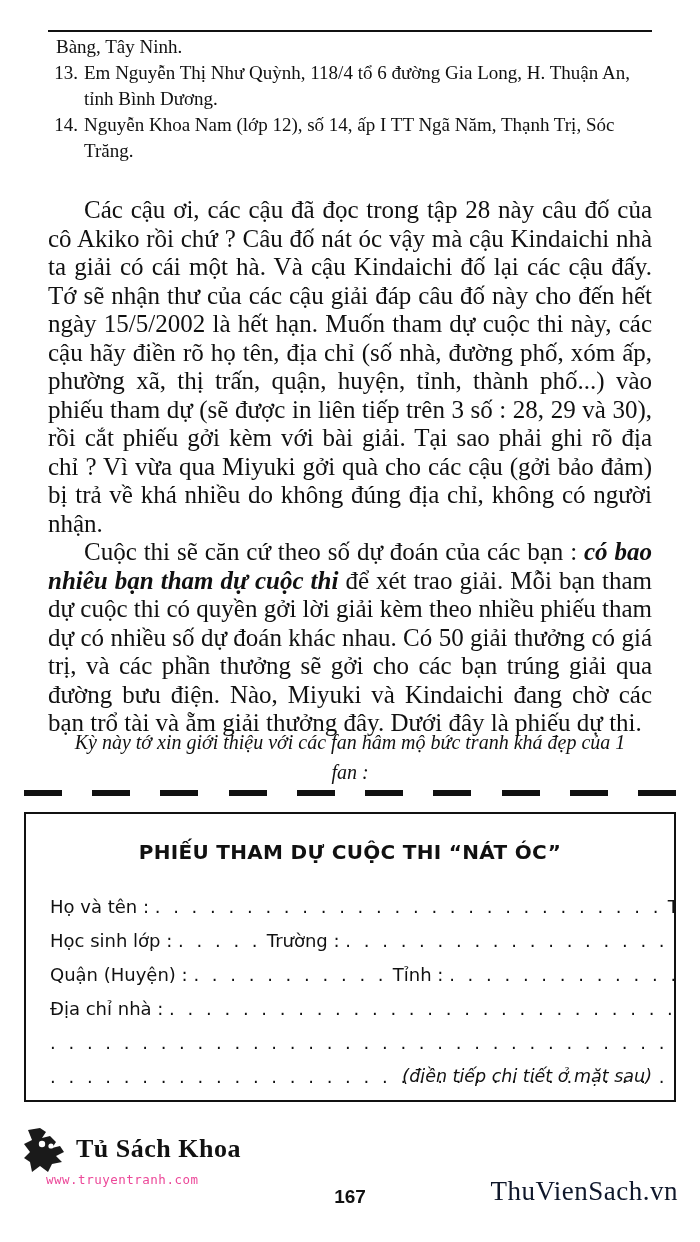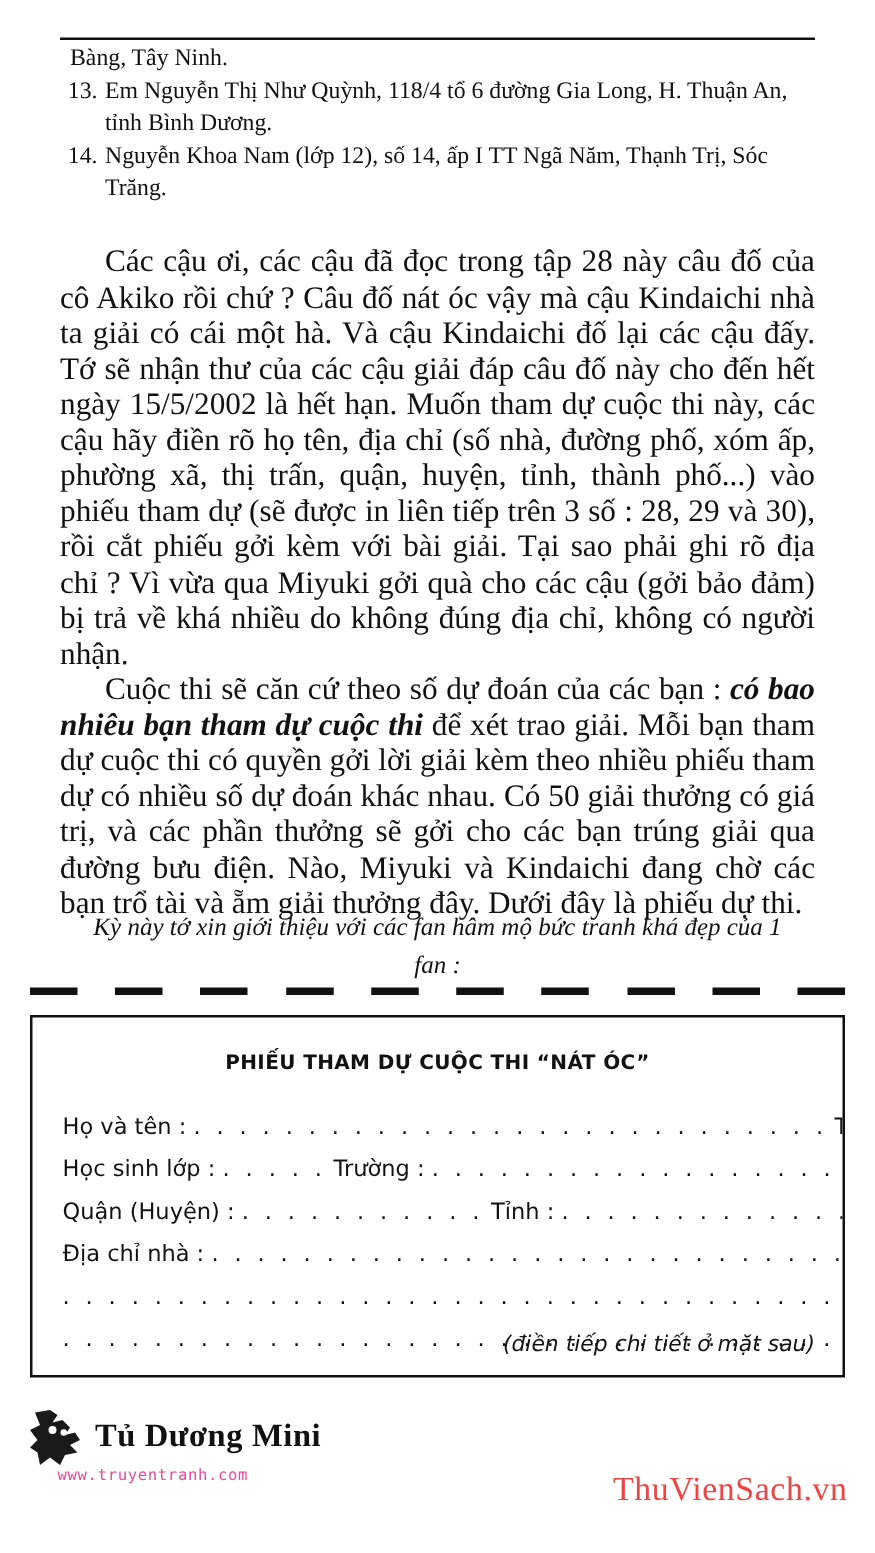--- a/index.html
+++ b/index.html
@@ -115,21 +115,21 @@
     top: 812px;
     width: 652px;
     height: 290px;
     border: 2px solid #111;
     box-sizing: border-box;
     font-family: "DejaVu Sans", sans-serif;
   }
   .coupon-title {
     text-align: center;
     font-weight: bold;
-    font-size: 16px;
+    font-size: 20px;
     letter-spacing: 0.3px;
     margin-top: 26px;
   }
   .coupon-fields {
     margin: 26px 0 0 24px;
     font-size: 18px;
     line-height: 34px;
   }
   .fline {
     white-space: nowrap;
@@ -187,21 +187,21 @@
     font-family: "Liberation Sans", sans-serif;
     font-weight: bold;
     font-size: 19px;
   }
   .watermark {
     position: absolute;
     right: 22px;
     top: 1176px;
     font-family: "Liberation Serif", serif;
     font-size: 27px;
-    color: #ef4444;
+    color: #0f172a;
     letter-spacing: 0.5px;
   }
 </style>
 </head>
 <body>
 
 <div class="page">
 
   <div class="rule rule-top"></div>
 
@@ -278,19 +278,20 @@
 
     <div class="coupon-note">(điền tiếp chi tiết ở mặt sau)</div>
   </div>
 
   <div class="footer-logo">
     <svg class="ninja" viewBox="0 0 46 50">
       <path d="M6 4 L18 2 L24 6 L20 12 L28 10 L34 16 L30 22 L38 20 L42 26 L34 30 L40 36 L30 38 L26 46 L18 40 L10 46 L8 36 L2 32 L8 26 L2 18 L10 14 Z" fill="#1a1a1a"></path>
       <circle cx="20" cy="18" r="3.2" fill="#ffffff"></circle>
       <circle cx="29" cy="20" r="2.6" fill="#ffffff"></circle>
     </svg>
-    <div class="brand">Tủ Dương Mini</div>
+    <div class="brand">Tủ Sách Khoa</div>
     <div class="brand-url">www.truyentranh.com</div>
   </div>
 
+  <div class="page-number">167</div>
   <div class="watermark">ThuVienSach.vn</div>
 
 </div>
 
 </body></html>

